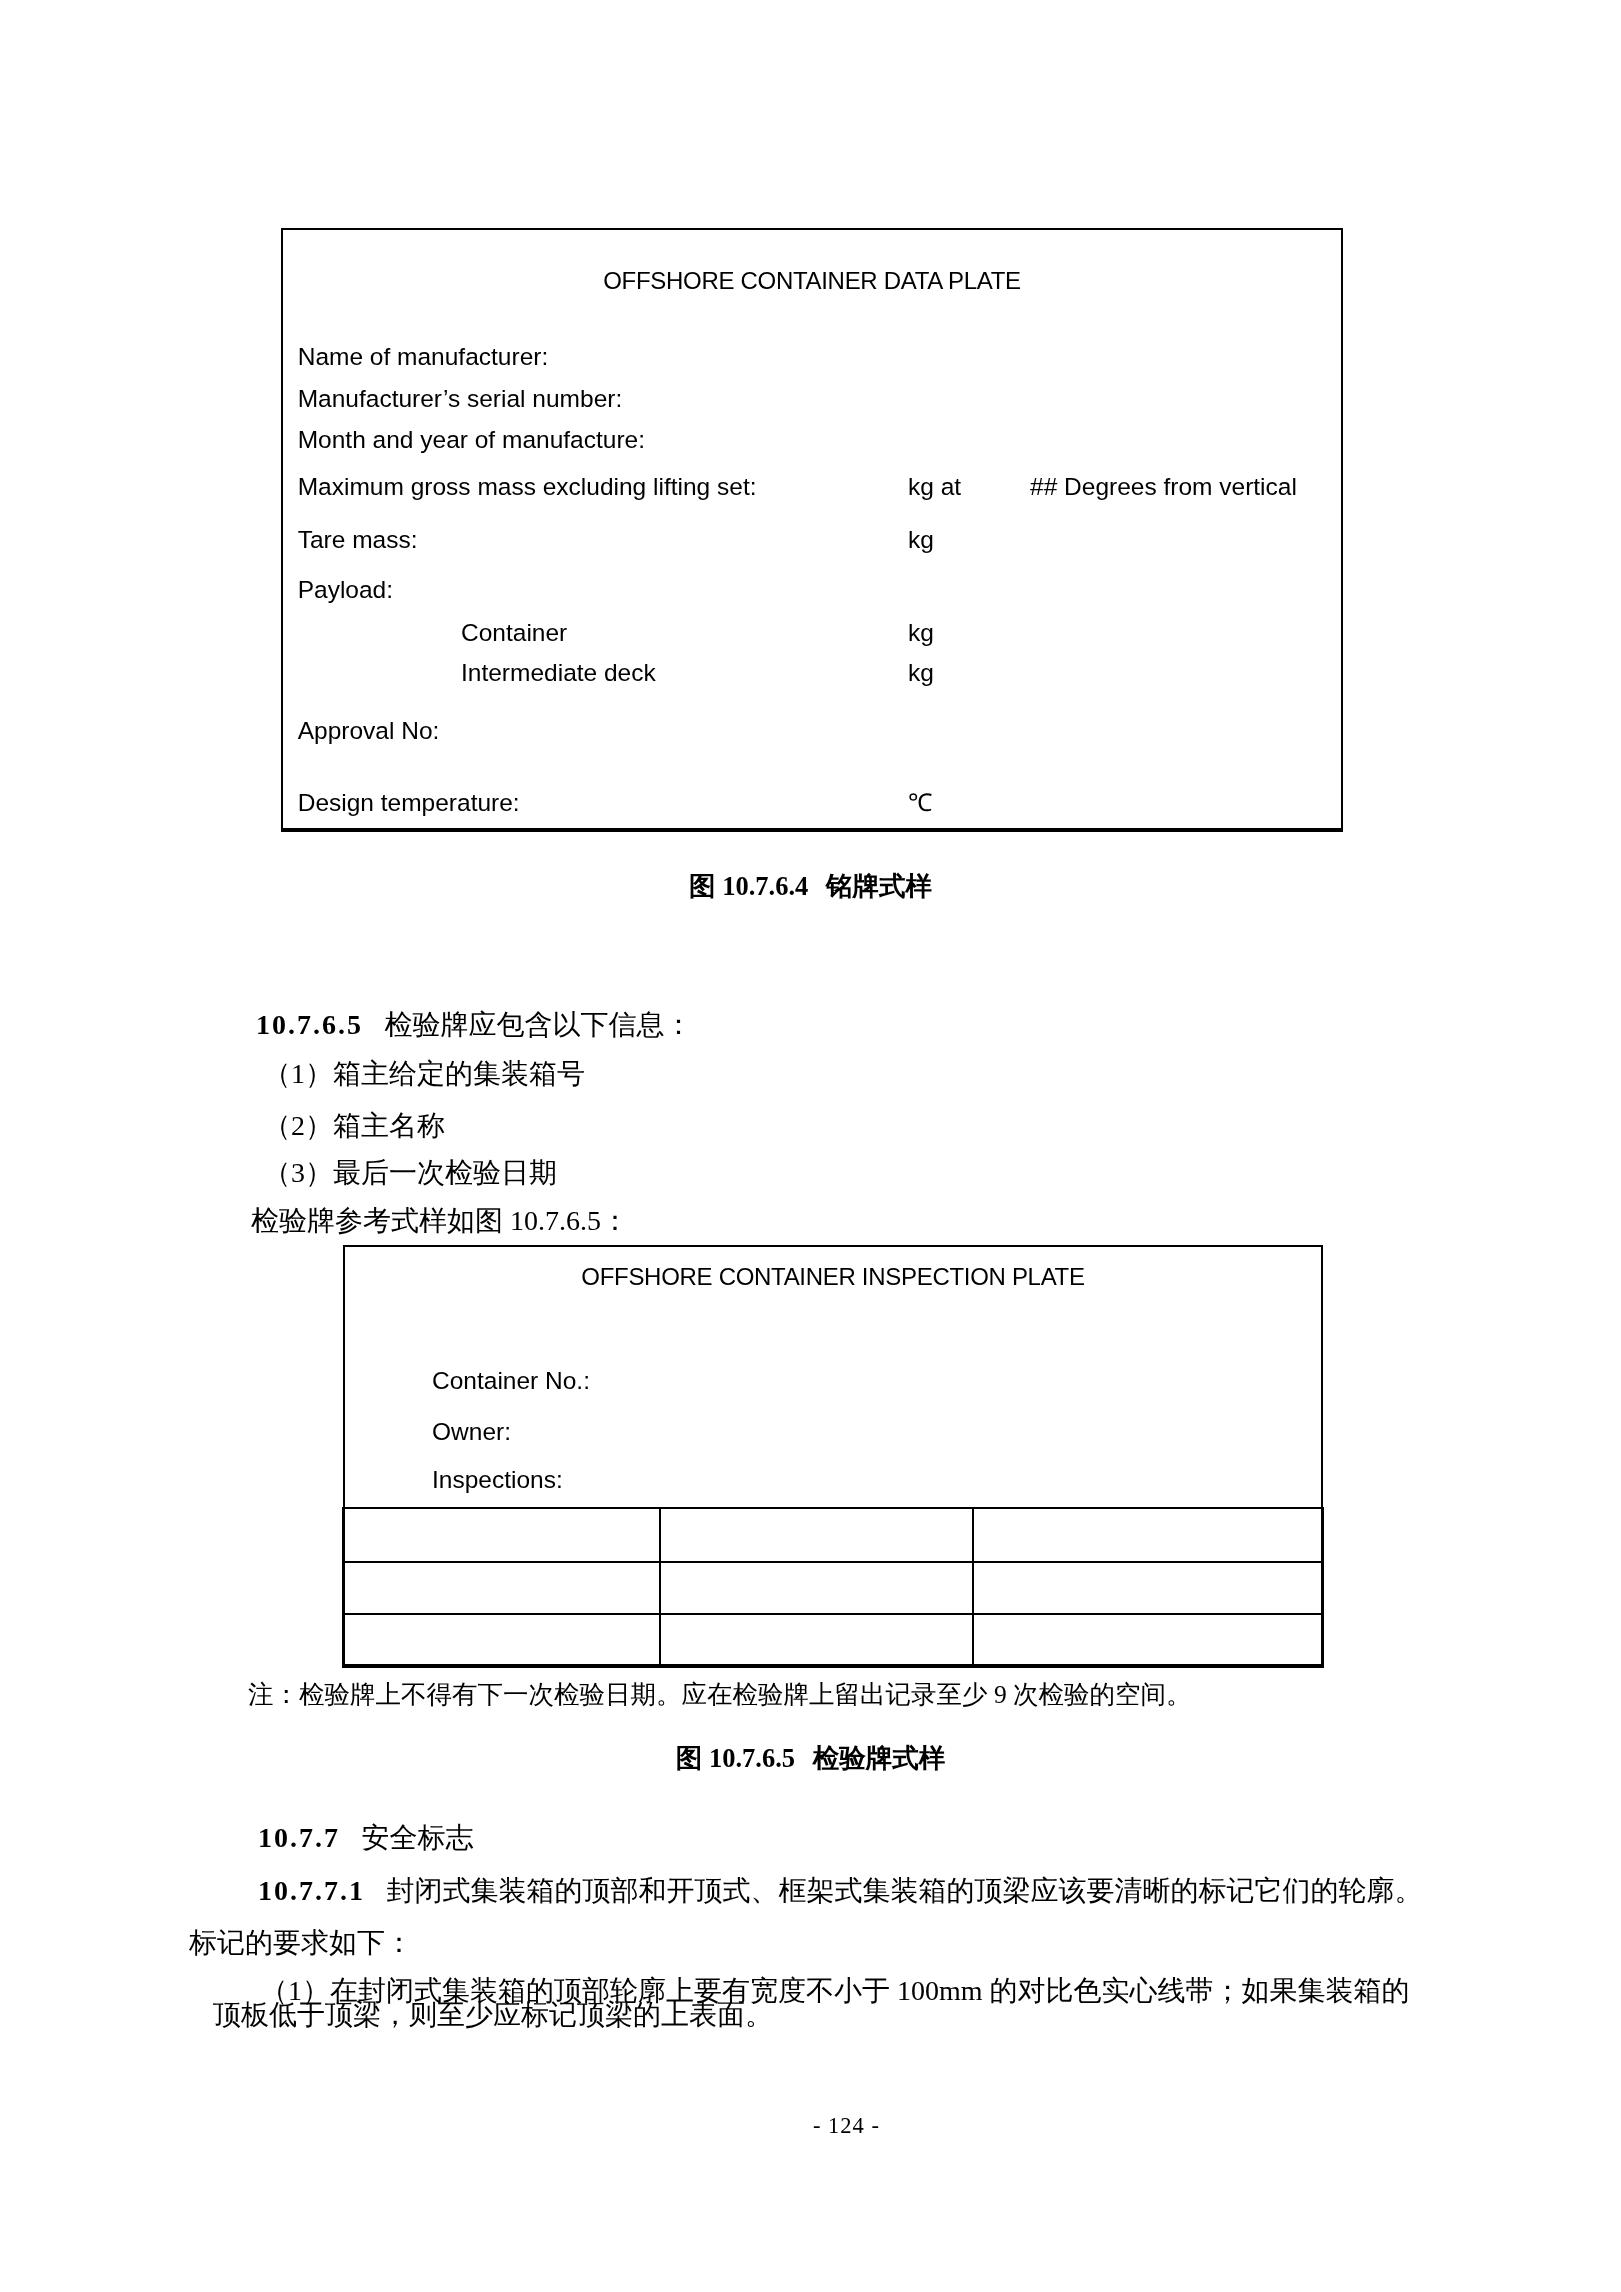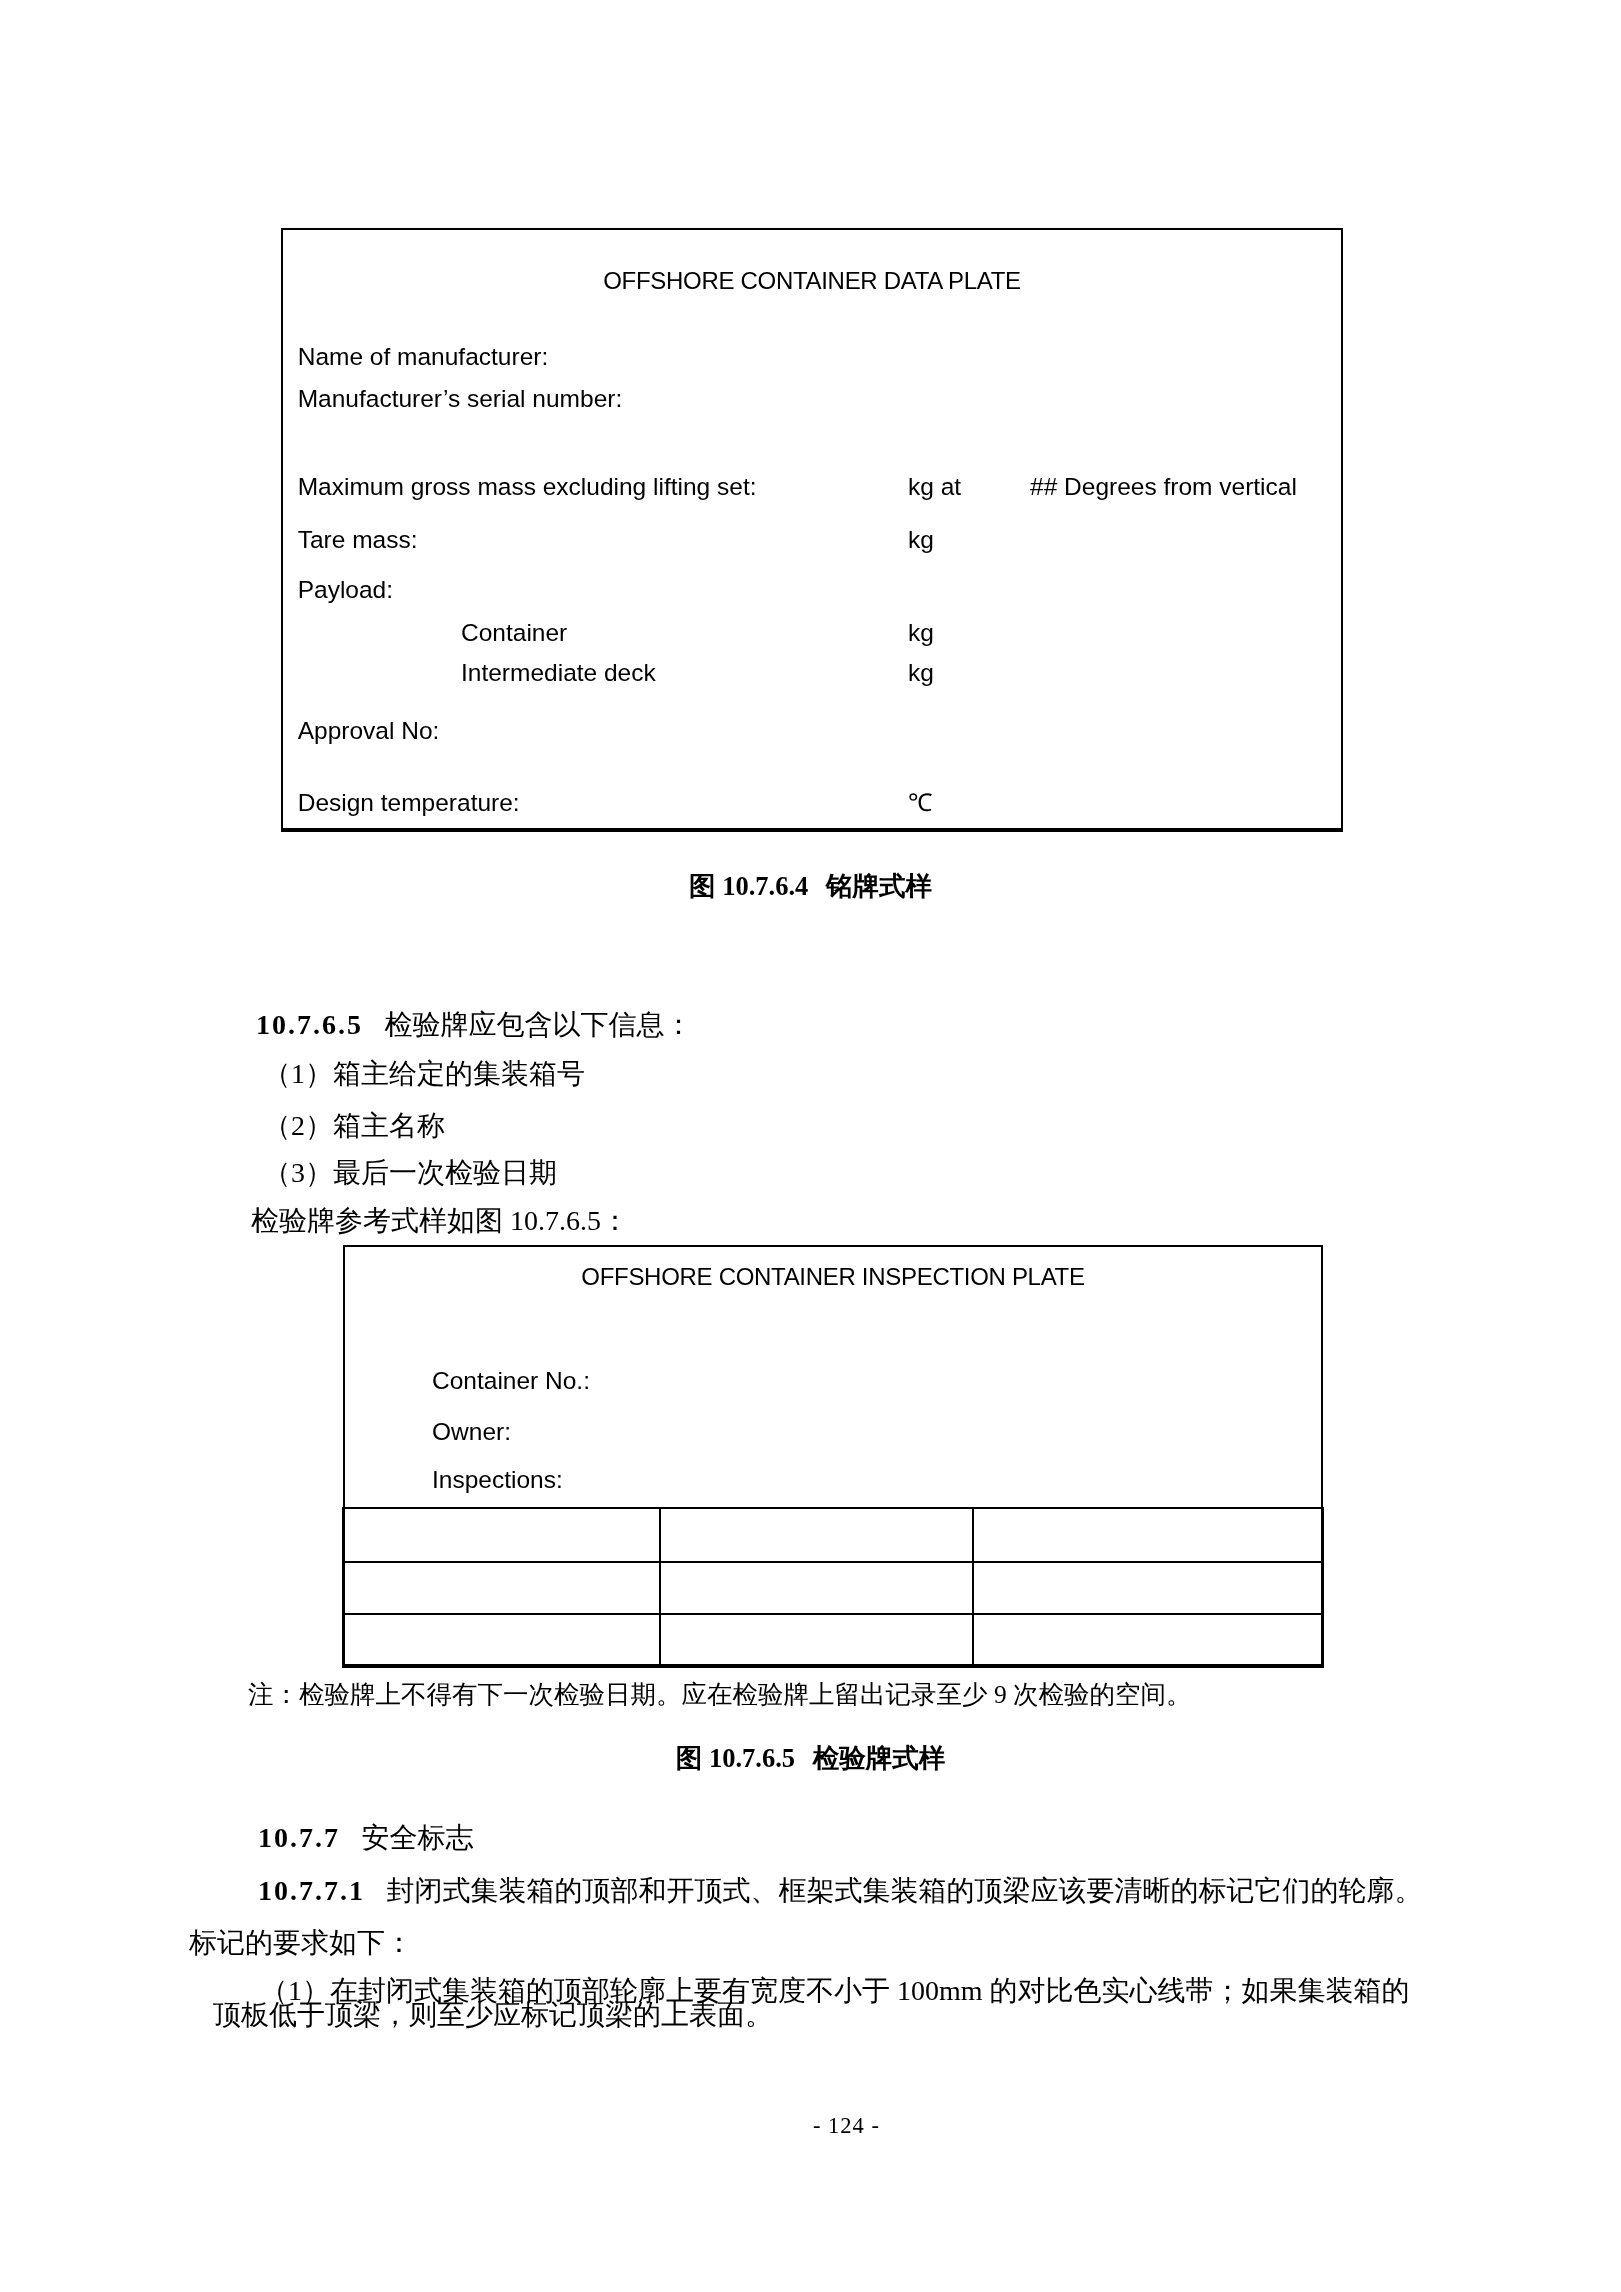--- a/index.html
+++ b/index.html
@@ -88,20 +88,23 @@
 
   <div class="plate-box box-data-plate">
     <div class="plate-title">OFFSHORE CONTAINER DATA PLATE</div>
 
     <div class="plate-row dp-r0">
       <span class="lbl">Name of manufacturer:</span>
     </div>
     <div class="plate-row dp-r1">
       <span class="lbl">Manufacturer’s serial number:</span>
     </div>
+    <div class="plate-row dp-r2">
+      <span class="lbl">Month and year of manufacture:</span>
+    </div>
     <div class="plate-row dp-r3">
       <span class="lbl">Maximum gross mass excluding lifting set:</span>
       <span class="val">kg at</span>
       <span class="extra">## Degrees from vertical</span>
     </div>
     <div class="plate-row dp-r4">
       <span class="lbl">Tare mass:</span>
       <span class="val">kg</span>
     </div>
     <div class="plate-row dp-r5">

